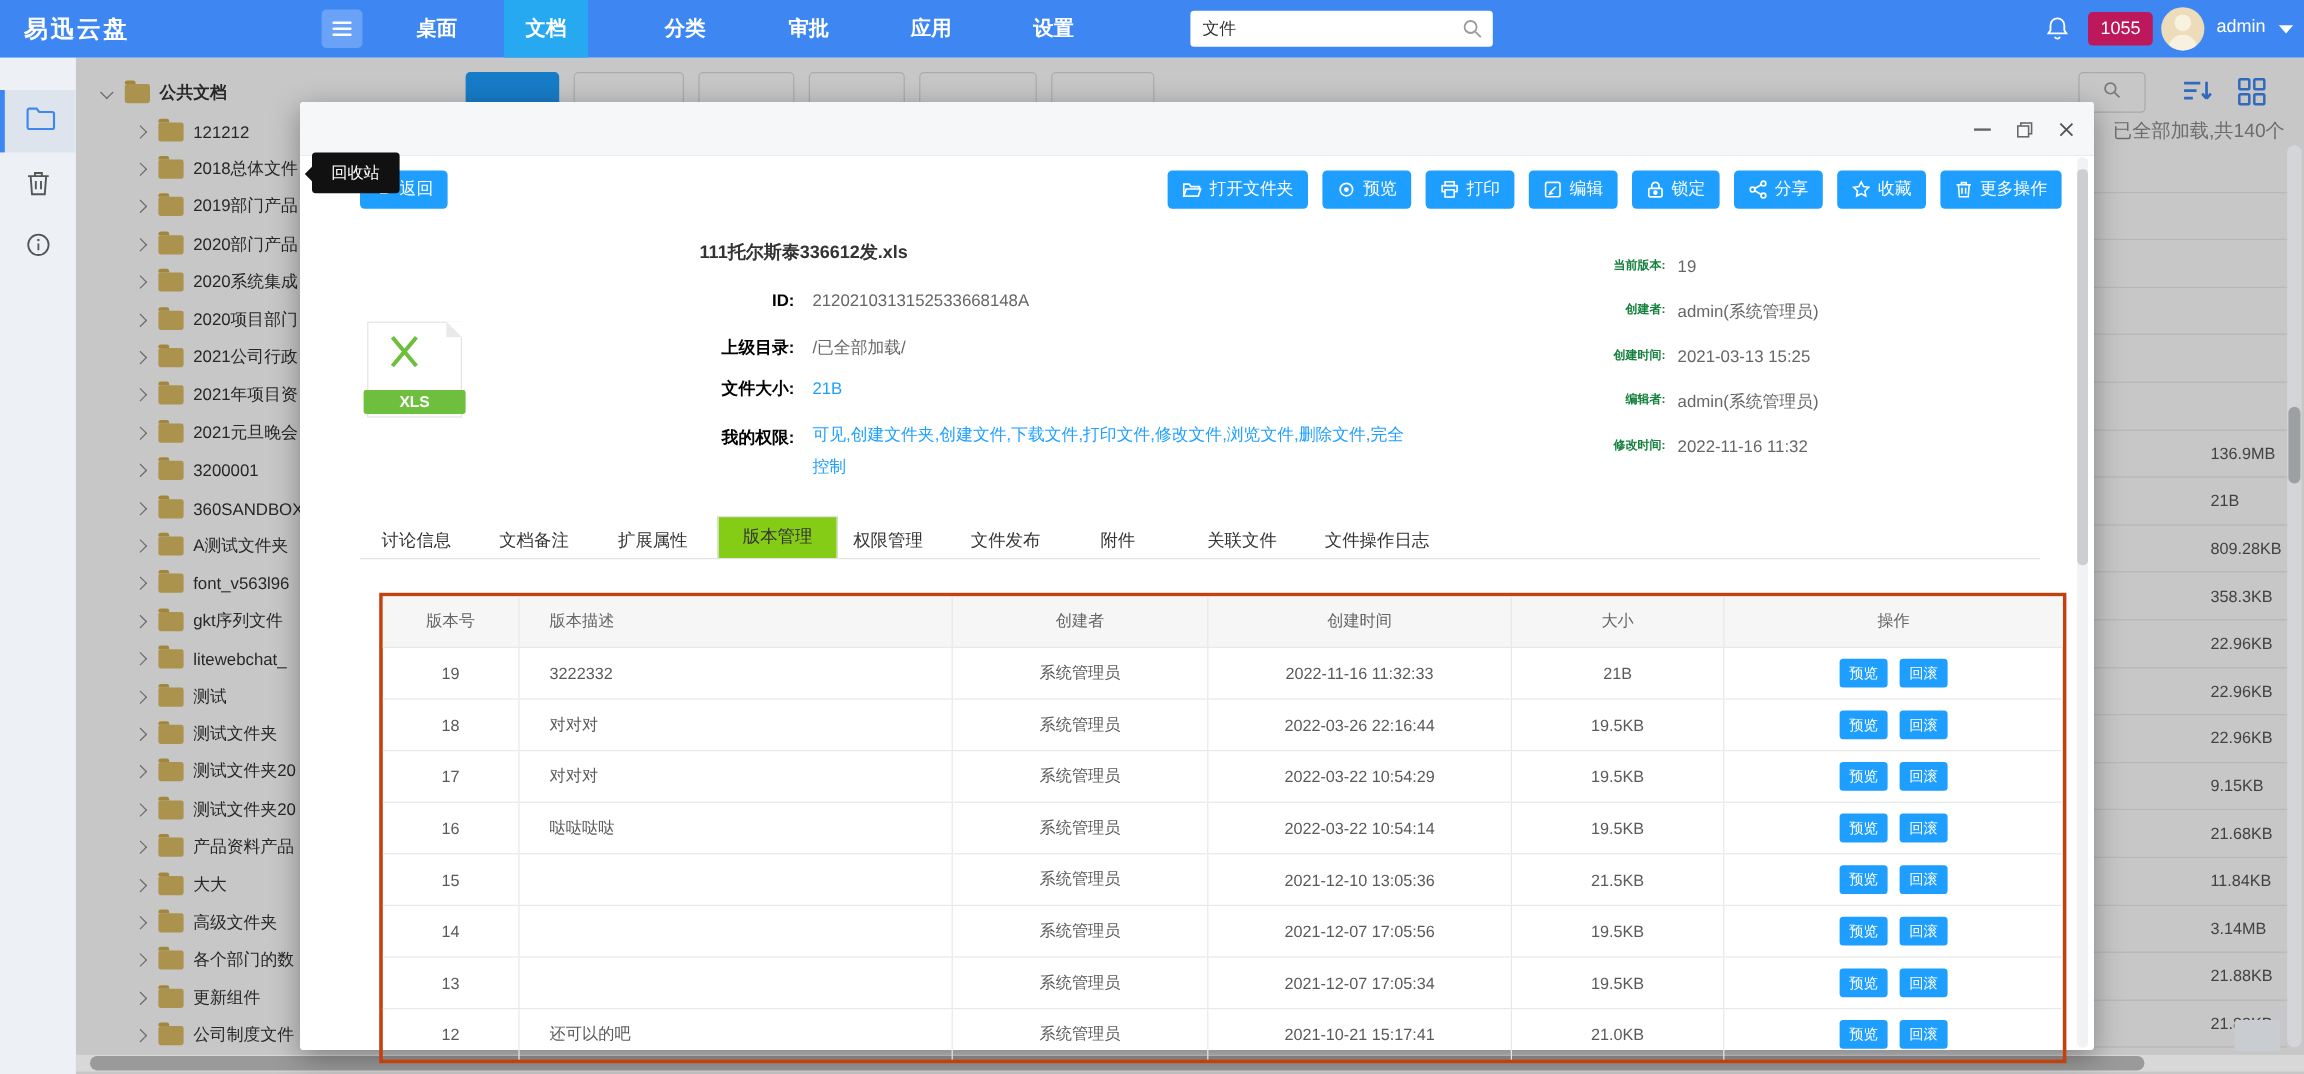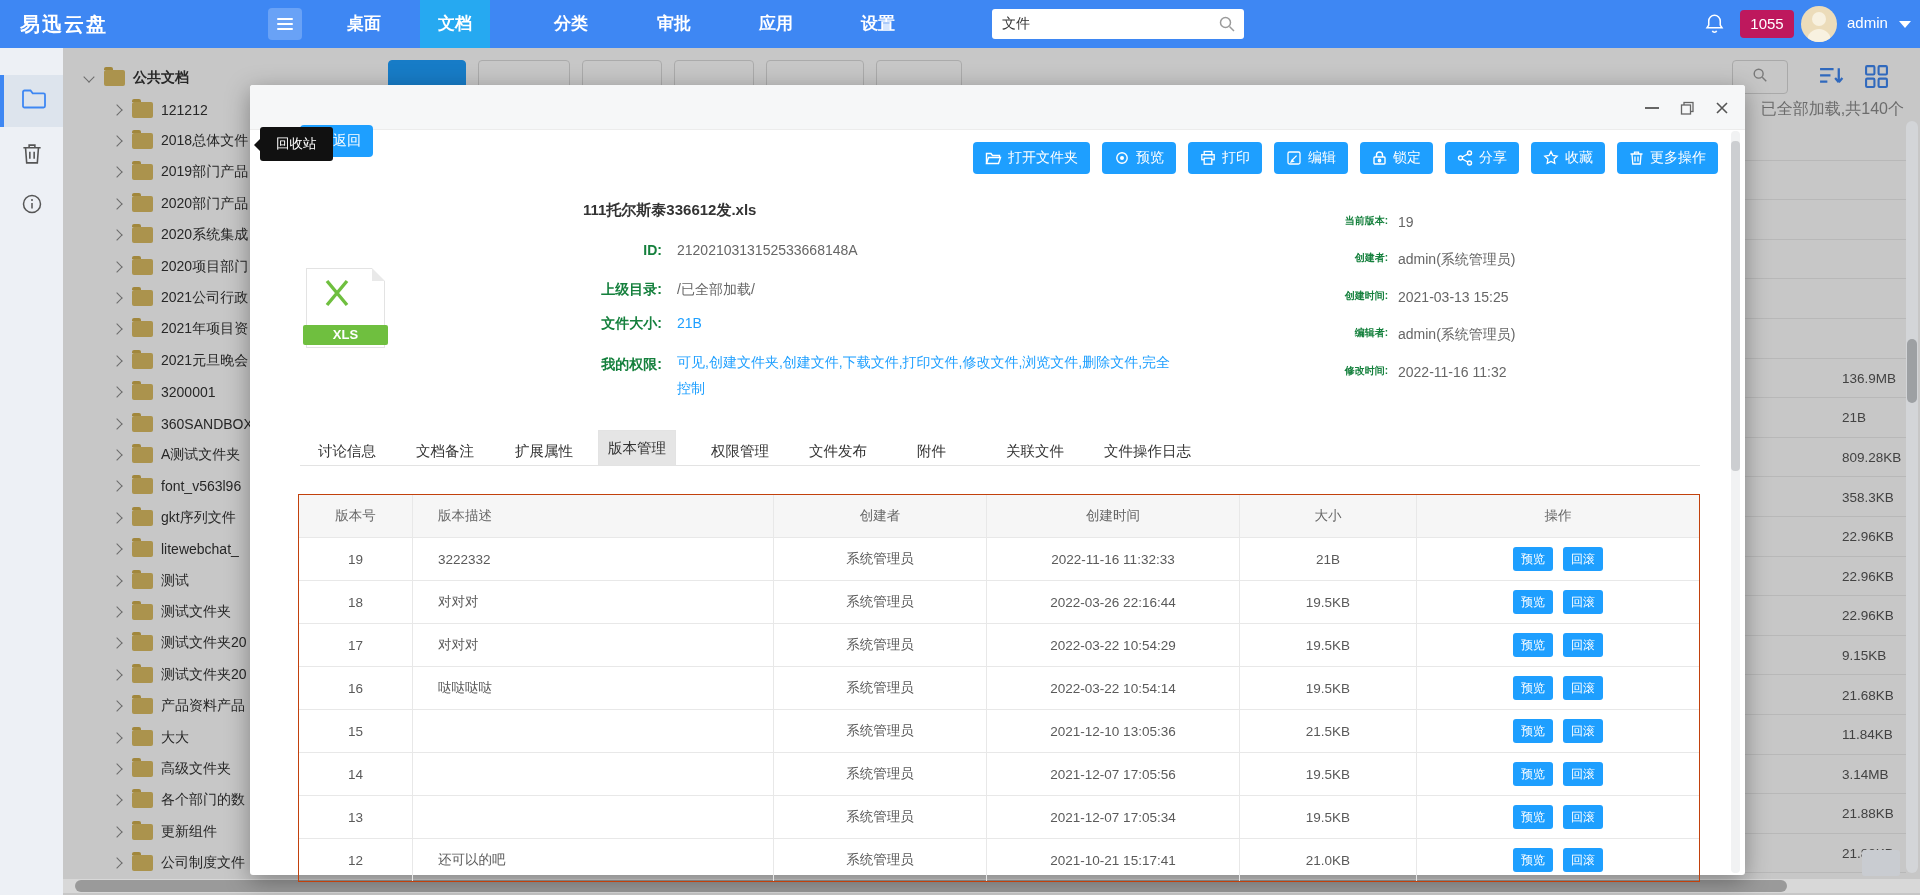--- a/index.html
+++ b/index.html
@@ -72,43 +72,43 @@
 
   
   .modal{position:absolute;left:250px;top:85px;width:1495px;height:790px;background:#fff;border-radius:3px;
     box-shadow:0 6px 24px rgba(0,0,0,.35);z-index:10;}
   .modal-top{position:absolute;left:0;top:0;width:100%;height:45px;background:#f6f7f8;border-bottom:1px solid #ececec;
     border-radius:3px 3px 0 0;box-sizing:border-box;}
   .winctl{position:absolute;top:13px;width:20px;height:20px;display:flex;align-items:center;justify-content:center;cursor:pointer;}
   .minbar{width:14px;height:2px;background:#666;}
   .btn{display:flex;align-items:center;gap:6px;height:32px;padding:0 12px;background:#1e9fff;color:#fff;
     border-radius:4px;font-size:14px;cursor:pointer;white-space:nowrap;}
-  .back-btn{position:absolute;left:50px;top:40px;}
+  .back-btn{position:absolute;left:50px;top:57px;}
   .actions{position:absolute;right:27px;top:57px;display:flex;gap:12px;}
 
   .file-icon{position:absolute;left:56px;top:183px;width:62px;height:78px;background:#fff;border:1px solid #e3e3e3;padding-left:15px;}
   .file-icon .fold{position:absolute;top:-1px;right:-1px;width:0;height:0;
     border-top:13px solid #fff;border-left:13px solid #e9e9e9;}
   .file-icon .xmark{position:absolute;left:13px;top:8px;}
   .ext-banner{position:absolute;bottom:2px;left:-4px;right:-4px;height:20px;background:#6fbf3f;color:#fff;
     font-weight:bold;font-size:13px;text-align:center;line-height:20px;border-radius:2px;}
   .file-name{position:absolute;left:333px;top:116px;font-size:15px;font-weight:bold;color:#333;}
-  .flabel{position:absolute;left:262px;width:150px;text-align:right;font-size:14px;font-weight:bold;color:#15803d;}
+  .flabel{position:absolute;left:262px;width:150px;text-align:right;font-size:14px;font-weight:bold;color:#000000;}
   .fvalue{position:absolute;left:427px;font-size:14px;color:#666;}
   .link{color:#1e9fff;cursor:pointer;}
   .perm-val{width:505px;line-height:26px;}
   .rlabel{position:absolute;left:988px;width:150px;text-align:right;font-size:10px;font-weight:bold;color:#15803d;}
   .rvalue{position:absolute;left:1148px;font-size:14px;color:#666;}
 
   .tabs-line{position:absolute;left:50px;top:380px;width:1400px;border-bottom:1px solid #e3e3e3;}
   .tab{position:absolute;top:352px;height:29px;line-height:29px;font-size:14.5px;color:#333;cursor:pointer;}
-  .tab.active-box{left:348px;top:345px;width:78px;height:35px;line-height:35px;text-align:center;background:#e5e5e5;
+  .tab.active-box{left:348px;top:345px;width:100px;height:35px;line-height:35px;text-align:center;background:#84cc16;
     border:1px solid #e3e3e3;border-bottom:none;box-sizing:border-box;z-index:2;}
 
-  .vtable{position:absolute;left:48px;top:409px;width:1400px;border:1px solid #c2410c;box-sizing:content-box;}
+  .vtable{position:absolute;left:66px;top:409px;width:1400px;border:3px solid #c2410c;box-sizing:content-box;}
   .trow{display:grid;grid-template-columns:113px 361px 213px 253px 177px 283px;height:42px;border-bottom:1px solid #e8e8e8;}
   .trow:last-child{border-bottom:none;}
   .trow>div{display:flex;align-items:center;justify-content:center;font-size:13.5px;color:#5a5a5a;box-sizing:border-box;}
   .trow>div+div{border-left:1px solid #e8e8e8;}
   .trow.thead{background:#f6f6f6;}
   .trow.thead>div{color:#666;}
   .cell-desc{justify-content:flex-start !important;padding-left:25px;}
   .ops{gap:10px;}
   .opbtn{width:40px;height:24px;background:#1e9fff;color:#fff;font-size:12px;border-radius:3px;
     display:flex;align-items:center;justify-content:center;cursor:pointer;}

